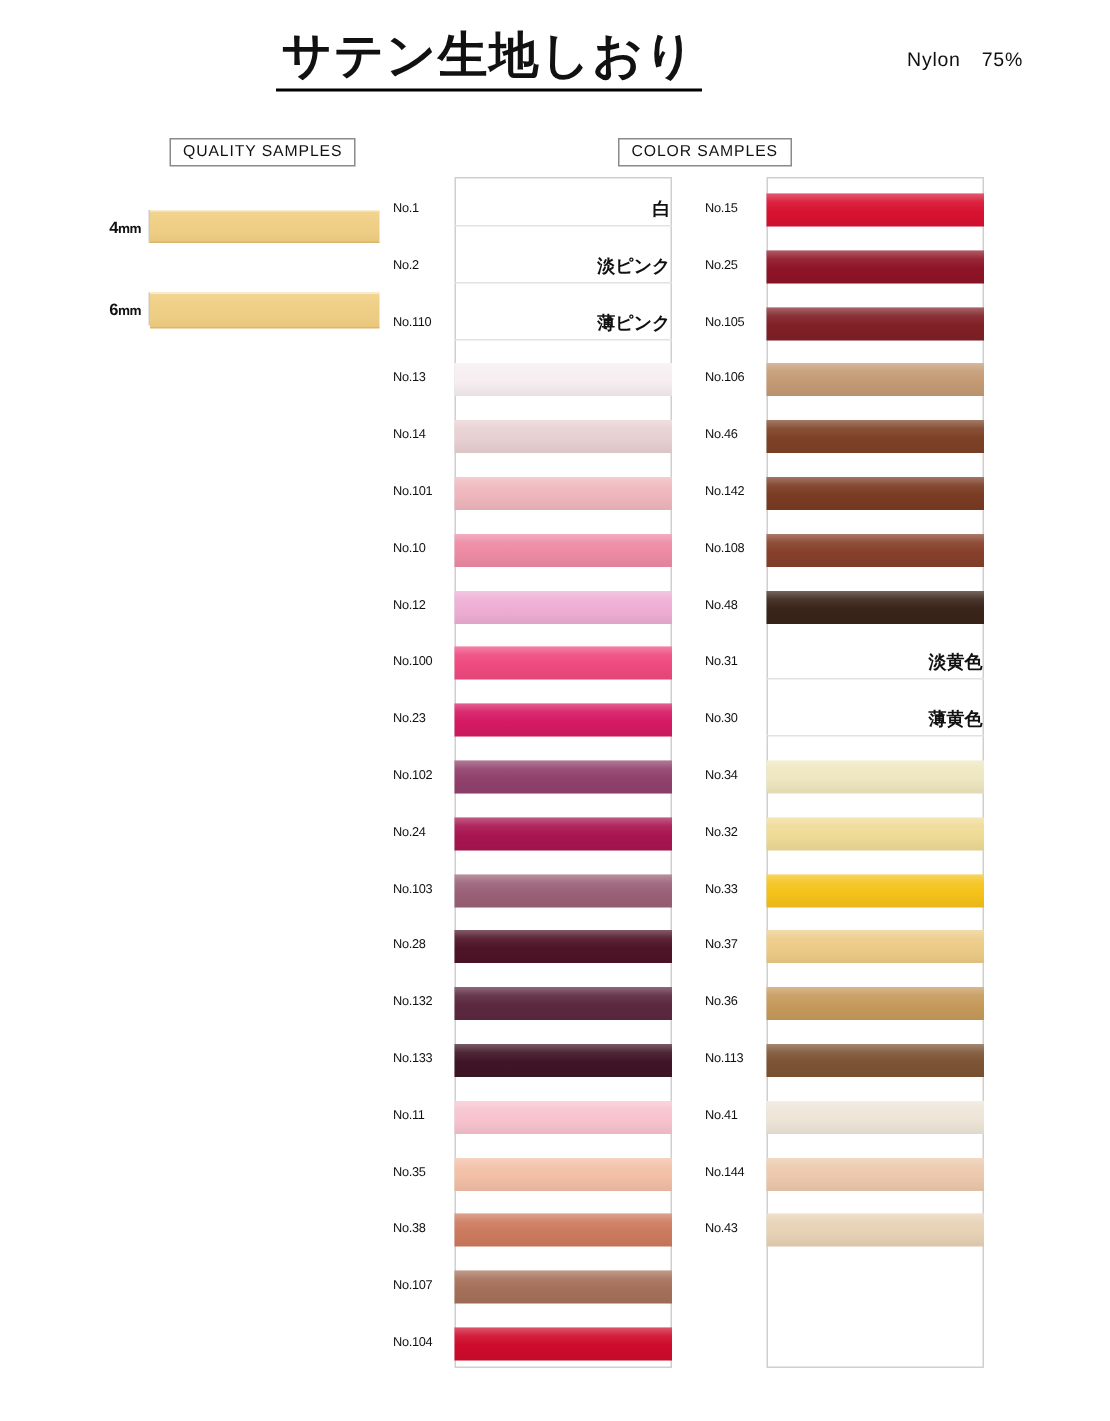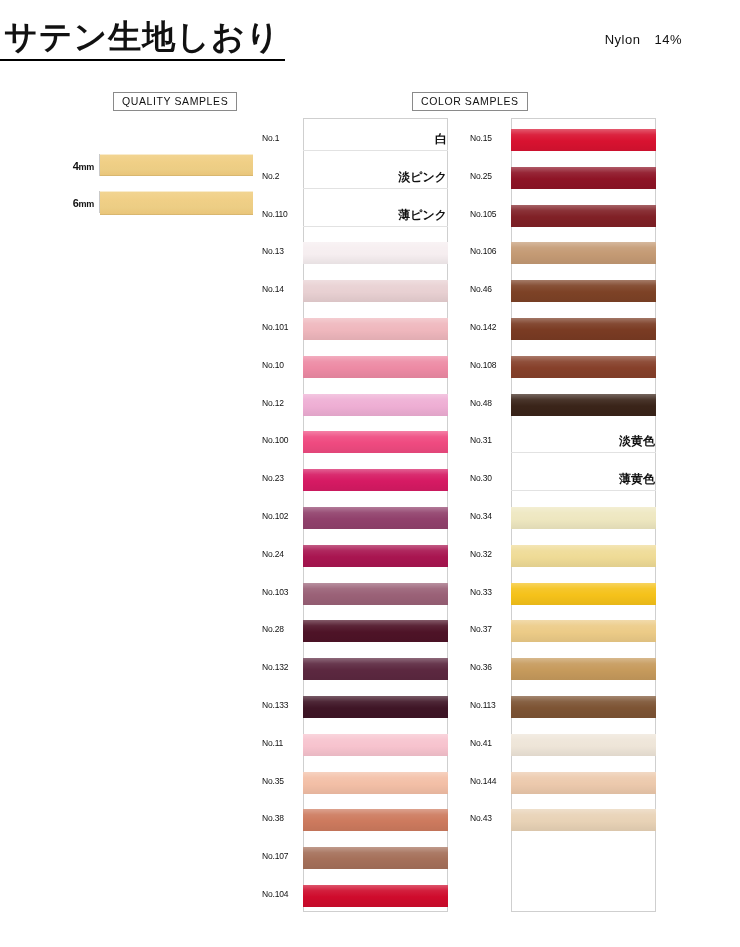--- a/index.html
+++ b/index.html
@@ -9,20 +9,21 @@
     font-family:"Liberation Sans","DejaVu Sans",sans-serif;
     color:#111;
     position:relative;
     overflow:hidden;
   }
   .page{position:relative;width:740px;height:947px;}
 
   
   .title{
     position:absolute;left:0;top:18px;width:652px;
+    text-align:center;
     pointer-events:none;
   }
   .title-text{
     display:inline-block;
     font-family:"DejaVu Sans","Liberation Sans",sans-serif;
     font-size:33px;
     font-weight:700;
     letter-spacing:1px;
     line-height:1.15;
     border-bottom:2px solid #000;
@@ -120,33 +121,33 @@
 </head>
 <body>
 
 <div class="page">
 
   <div class="title">
     <span class="title-text">サテン生地しおり</span>
   </div>
 
   <div class="fiber">
-    <span>Nylon</span><span class="pct">14%</span>
+    <span>Nylon</span><span class="pct">75%</span>
   </div>
 
   <div class="sec-head sec-quality">QUALITY SAMPLES</div>
   <div class="sec-head sec-color">COLOR SAMPLES</div>
 
   <div class="quality" id="quality-list">
-      <div class="q-row" style="margin-top: 14px;">
+      <div class="q-row" style="margin-top: 0px;">
         <div class="q-label"><span>4</span><span class="u">mm</span></div>
         <div class="q-tick"></div>
         <div class="q-ribbon"></div>
       </div>
-      <div class="q-row r6" style="">
+      <div class="q-row r6" style="margin-top: 18px;">
         <div class="q-label"><span>6</span><span class="u">mm</span></div>
         <div class="q-tick"></div>
         <div class="q-ribbon"></div>
       </div>
     </div>
 
   <div class="col col-left"></div>
   <div class="col col-right"></div>
 
   <div class="rows rows-left" id="rows-left">

